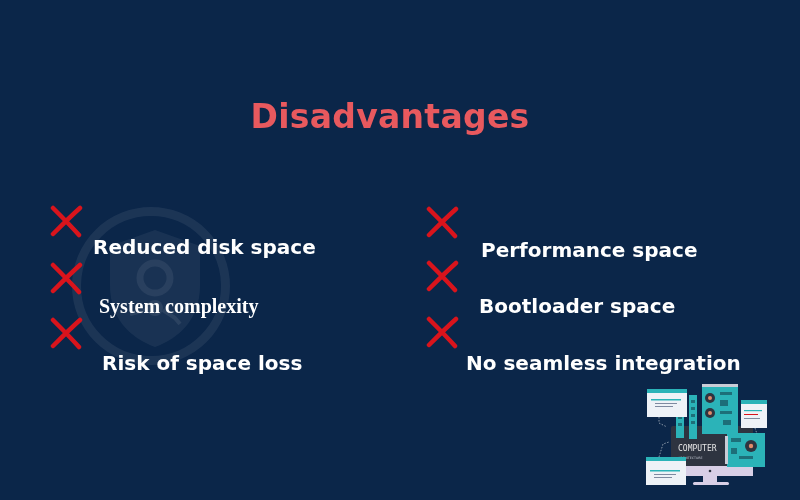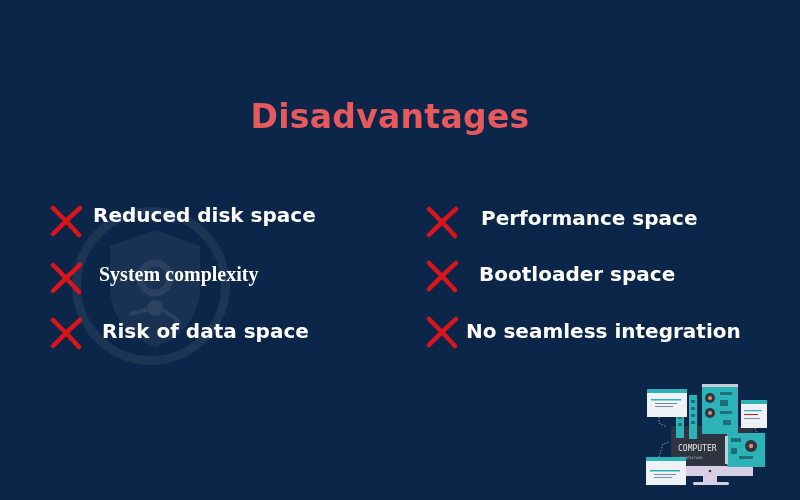--- a/index.html
+++ b/index.html
@@ -32,21 +32,21 @@
     position: absolute; left: 0; width: 780px; top: 104px; text-align: center;
     color: #ffffff; font-weight: bold; font-size: 35px; line-height: 46px; letter-spacing: 0.5px;
     text-shadow: 0 0 6px rgba(255,255,255,0.75), 0 0 14px rgba(170,200,255,0.45);
   }
 
   
   .item { position: absolute; height: 40px; display: flex; align-items: center; }
   .xmark { position: absolute; width: 34px; height: 34px; }
   .item-label {
     position: absolute; color: #ffffff; font-weight: bold; font-size: 20px;
-    white-space: nowrap; line-height: 26px;
+    white-space: nowrap; line-height: 26px; margin-top: 32px;
   }
 
   
   .illus { position: absolute; left: 645px; top: 378px; width: 125px; height: 110px; }
 </style>
 </head>
 <body>
 
 <div class="canvas">
 
@@ -73,21 +73,21 @@
         <path d="M4 4 C12 12 22 22 30 31" stroke="#d9141c" stroke-width="4.5" stroke-linecap="round" fill="none"></path>
         <path d="M31 4 C22 12 12 22 4 30" stroke="#d9141c" stroke-width="4.5" stroke-linecap="round" fill="none"></path>
       </svg>
       <span class="item-label" style="left:99px;top:261px;font-family:Liberation Serif, serif;">System complexity</span>
     </div>
     <div class="item" style="left:0;top:0;">
       <svg class="xmark" viewBox="0 0 34 34" style="left:49px;top:316px;">
         <path d="M4 4 C12 12 22 22 30 31" stroke="#d9141c" stroke-width="4.5" stroke-linecap="round" fill="none"></path>
         <path d="M31 4 C22 12 12 22 4 30" stroke="#d9141c" stroke-width="4.5" stroke-linecap="round" fill="none"></path>
       </svg>
-      <span class="item-label" style="left:102px;top:318px;">Risk of data space</span>
+      <span class="item-label" style="left:102px;top:318px;">Risk of space loss</span>
     </div>
   </div>
 
   <div>
     <div class="item" style="left:0;top:0;">
       <svg class="xmark" viewBox="0 0 34 34" style="left:425px;top:205px;">
         <path d="M4 4 C12 12 22 22 30 31" stroke="#d9141c" stroke-width="4.5" stroke-linecap="round" fill="none"></path>
         <path d="M31 4 C22 12 12 22 4 30" stroke="#d9141c" stroke-width="4.5" stroke-linecap="round" fill="none"></path>
       </svg>
       <span class="item-label" style="left:481px;top:205px;">Performance space</span>

